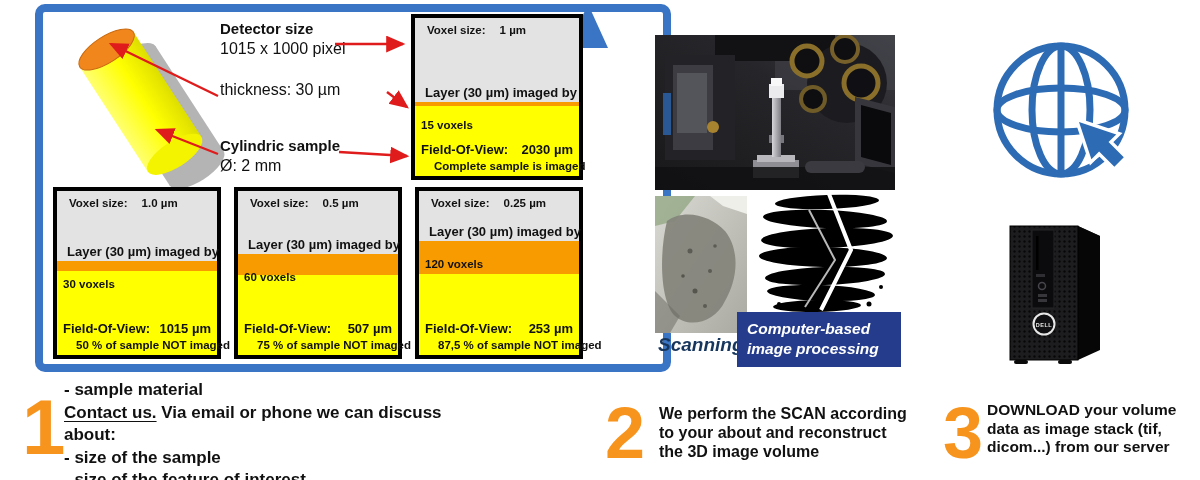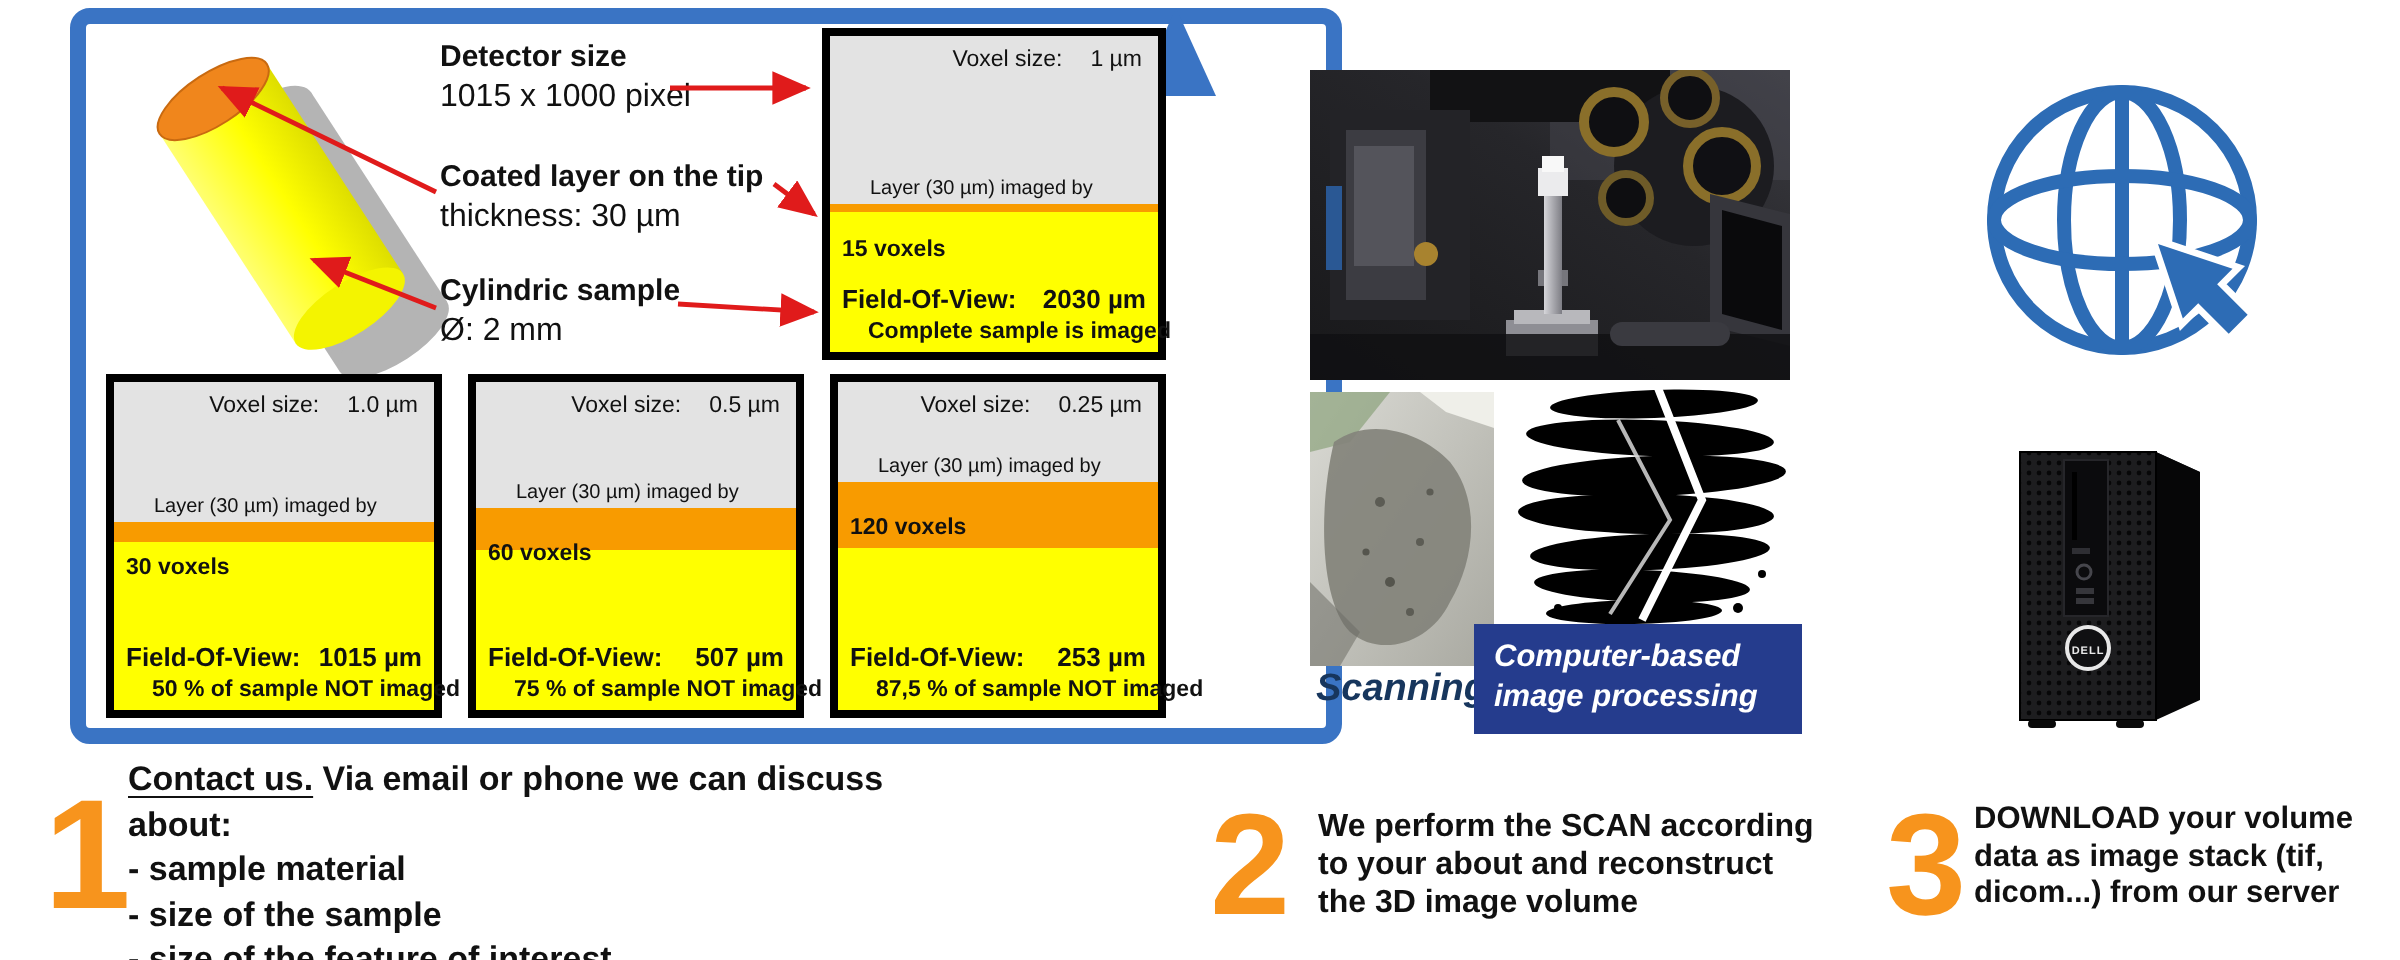--- a/index.html
+++ b/index.html
@@ -13,22 +13,22 @@
   .frame-arrowhead{position:absolute;left:533px;top:0;width:0;height:0;
     border-left:20px solid transparent;border-right:20px solid transparent;
     border-bottom:44px solid #3a74c4;}
   .lbl{position:absolute;width:200px;line-height:1.25;}
   .lbl-title{font-weight:bold;font-size:15px;white-space:nowrap;}
   .lbl-sub{font-size:16px;white-space:nowrap;}
 
   
   .vbox{position:absolute;border:4px solid #000;background:#ffff00;display:flex;flex-direction:column;box-sizing:border-box;}
   .vbox .gray{background:#e3e3e3;position:relative;}
-  .voxelrow{display:flex;justify-content:flex-end;gap:14px;padding:6px 8px 0 0;font-weight:normal;font-size:11.5px;}
-  .layerline{position:absolute;bottom:2px;left:20px;font-weight:normal;font-size:10px;white-space:nowrap;}
+  .voxelrow{display:flex;gap:14px;padding:6px 8px 0 0;font-weight:bold;font-size:11.5px;margin-left:12px;}
+  .layerline{position:absolute;bottom:2px;left:10px;font-weight:bold;font-size:13px;white-space:nowrap;}
   .stripe{background:#f89b00;position:relative;overflow:visible;}
   .voxline{position:absolute;top:17px;left:6px;font-weight:bold;font-size:11.5px;white-space:nowrap;z-index:2;}
   .vyellow{flex:1;position:relative;}
   .fovrow{position:absolute;bottom:19px;left:6px;right:6px;display:flex;justify-content:space-between;font-weight:bold;font-size:13px;}
   .noterow{position:absolute;bottom:4px;left:19px;font-weight:bold;font-size:11.5px;white-space:nowrap;}
   .b0 .gray{height:84px}.b1 .gray{height:70px}.b2 .gray{height:63px}.b3 .gray{height:50px}
   .b0 .stripe{height:4px}.b1 .stripe{height:10px}.b2 .stripe{height:21px}.b3 .stripe{height:33px}
 
   
   .scan-label{left:658px;top:334px;width:85px;font-style:italic;font-weight:bold;
@@ -75,21 +75,20 @@
         <ellipse cx="95" cy="150" rx="32" ry="13" fill="#f4f400"></ellipse>
         <ellipse cx="95" cy="25" rx="32" ry="13" fill="#f0861c" stroke="#c96a10" stroke-width="1"></ellipse>
       </g>
     </svg>
 
     <div class="lbl" style="left:185px;top:16px">
       <div class="lbl-title">Detector size</div>
       <div class="lbl-sub">1015 x 1000 pixel</div>
     </div>
     <div class="lbl" style="left:185px;top:76px">
-      <div class="lbl-title">Coated layer on the tip</div>
       <div class="lbl-sub">thickness: 30 µm</div>
     </div>
     <div class="lbl" style="left:185px;top:133px">
       <div class="lbl-title">Cylindric sample</div>
       <div class="lbl-sub">Ø: 2 mm</div>
     </div>
 
     <svg class="abs" style="left:0;top:0;pointer-events:none;z-index:5" width="560" height="368" viewBox="0 0 560 368">
       <defs>
         <marker id="arr" markerWidth="9" markerHeight="8" refX="7" refY="3.5" orient="auto">
@@ -298,24 +297,24 @@
     <rect x="36" y="80" width="9" height="3" fill="#36363b"></rect>
     <rect x="36" y="85" width="9" height="3" fill="#36363b"></rect>
     <circle cx="42" cy="110" r="10.5" fill="#101012" stroke="#e8e8e8" stroke-width="2"></circle>
     <text x="42" y="113" font-size="5.5" font-weight="bold" fill="#e8e8e8" text-anchor="middle" font-family="Liberation Sans, sans-serif" letter-spacing="0.5">DELL</text>
     <rect x="12" y="146" width="14" height="4" rx="2" fill="#0a0a0a"></rect>
     <rect x="56" y="146" width="14" height="4" rx="2" fill="#0a0a0a"></rect>
   </svg>
 
   <div class="stepnum n1">1</div>
   <div class="abs step1-text">
+    <div>- sample material</div>
     <div>
       <span class="lead">Contact us.</span><span> Via email or phone we can discuss about:</span>
     </div>
-    <div>- sample material</div>
     <div>- size of the sample</div>
     <div>- size of the feature of interest</div>
   </div>
 
   <div class="stepnum n2">2</div>
   <div class="abs step2-text">
     <div>We perform the SCAN according</div>
     <div>to your about and reconstruct</div>
     <div>the 3D image volume</div>
   </div>

